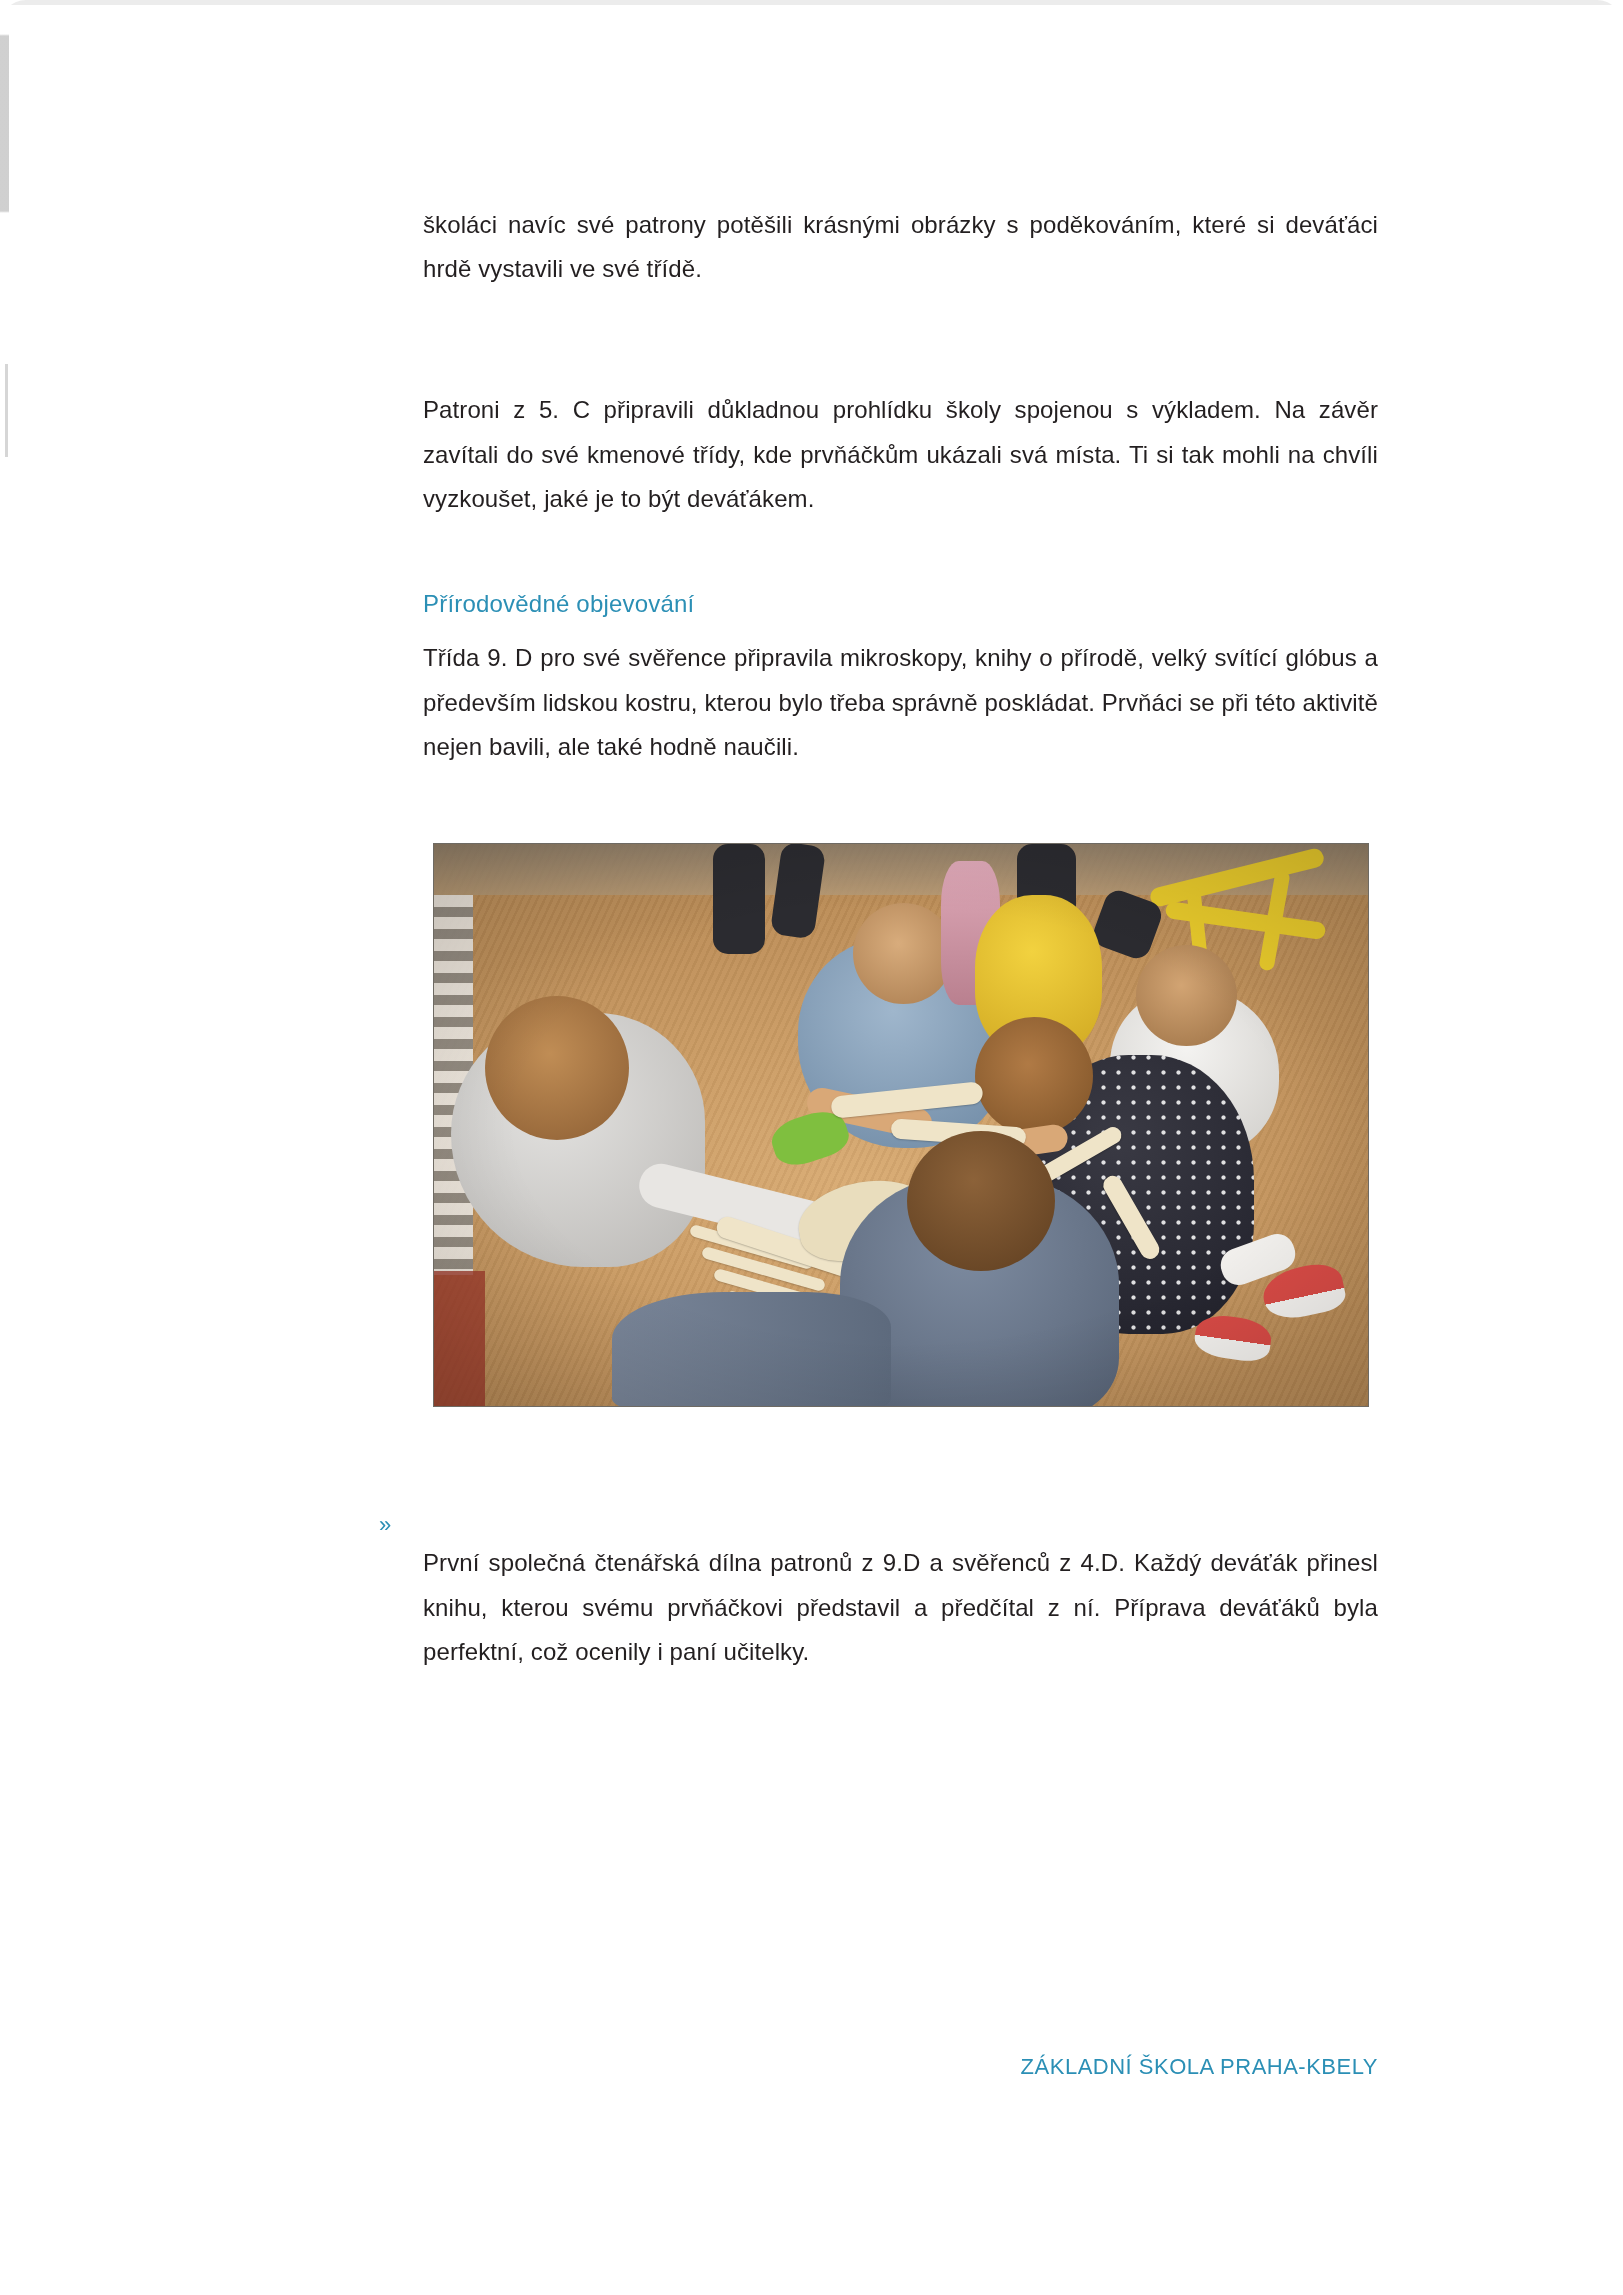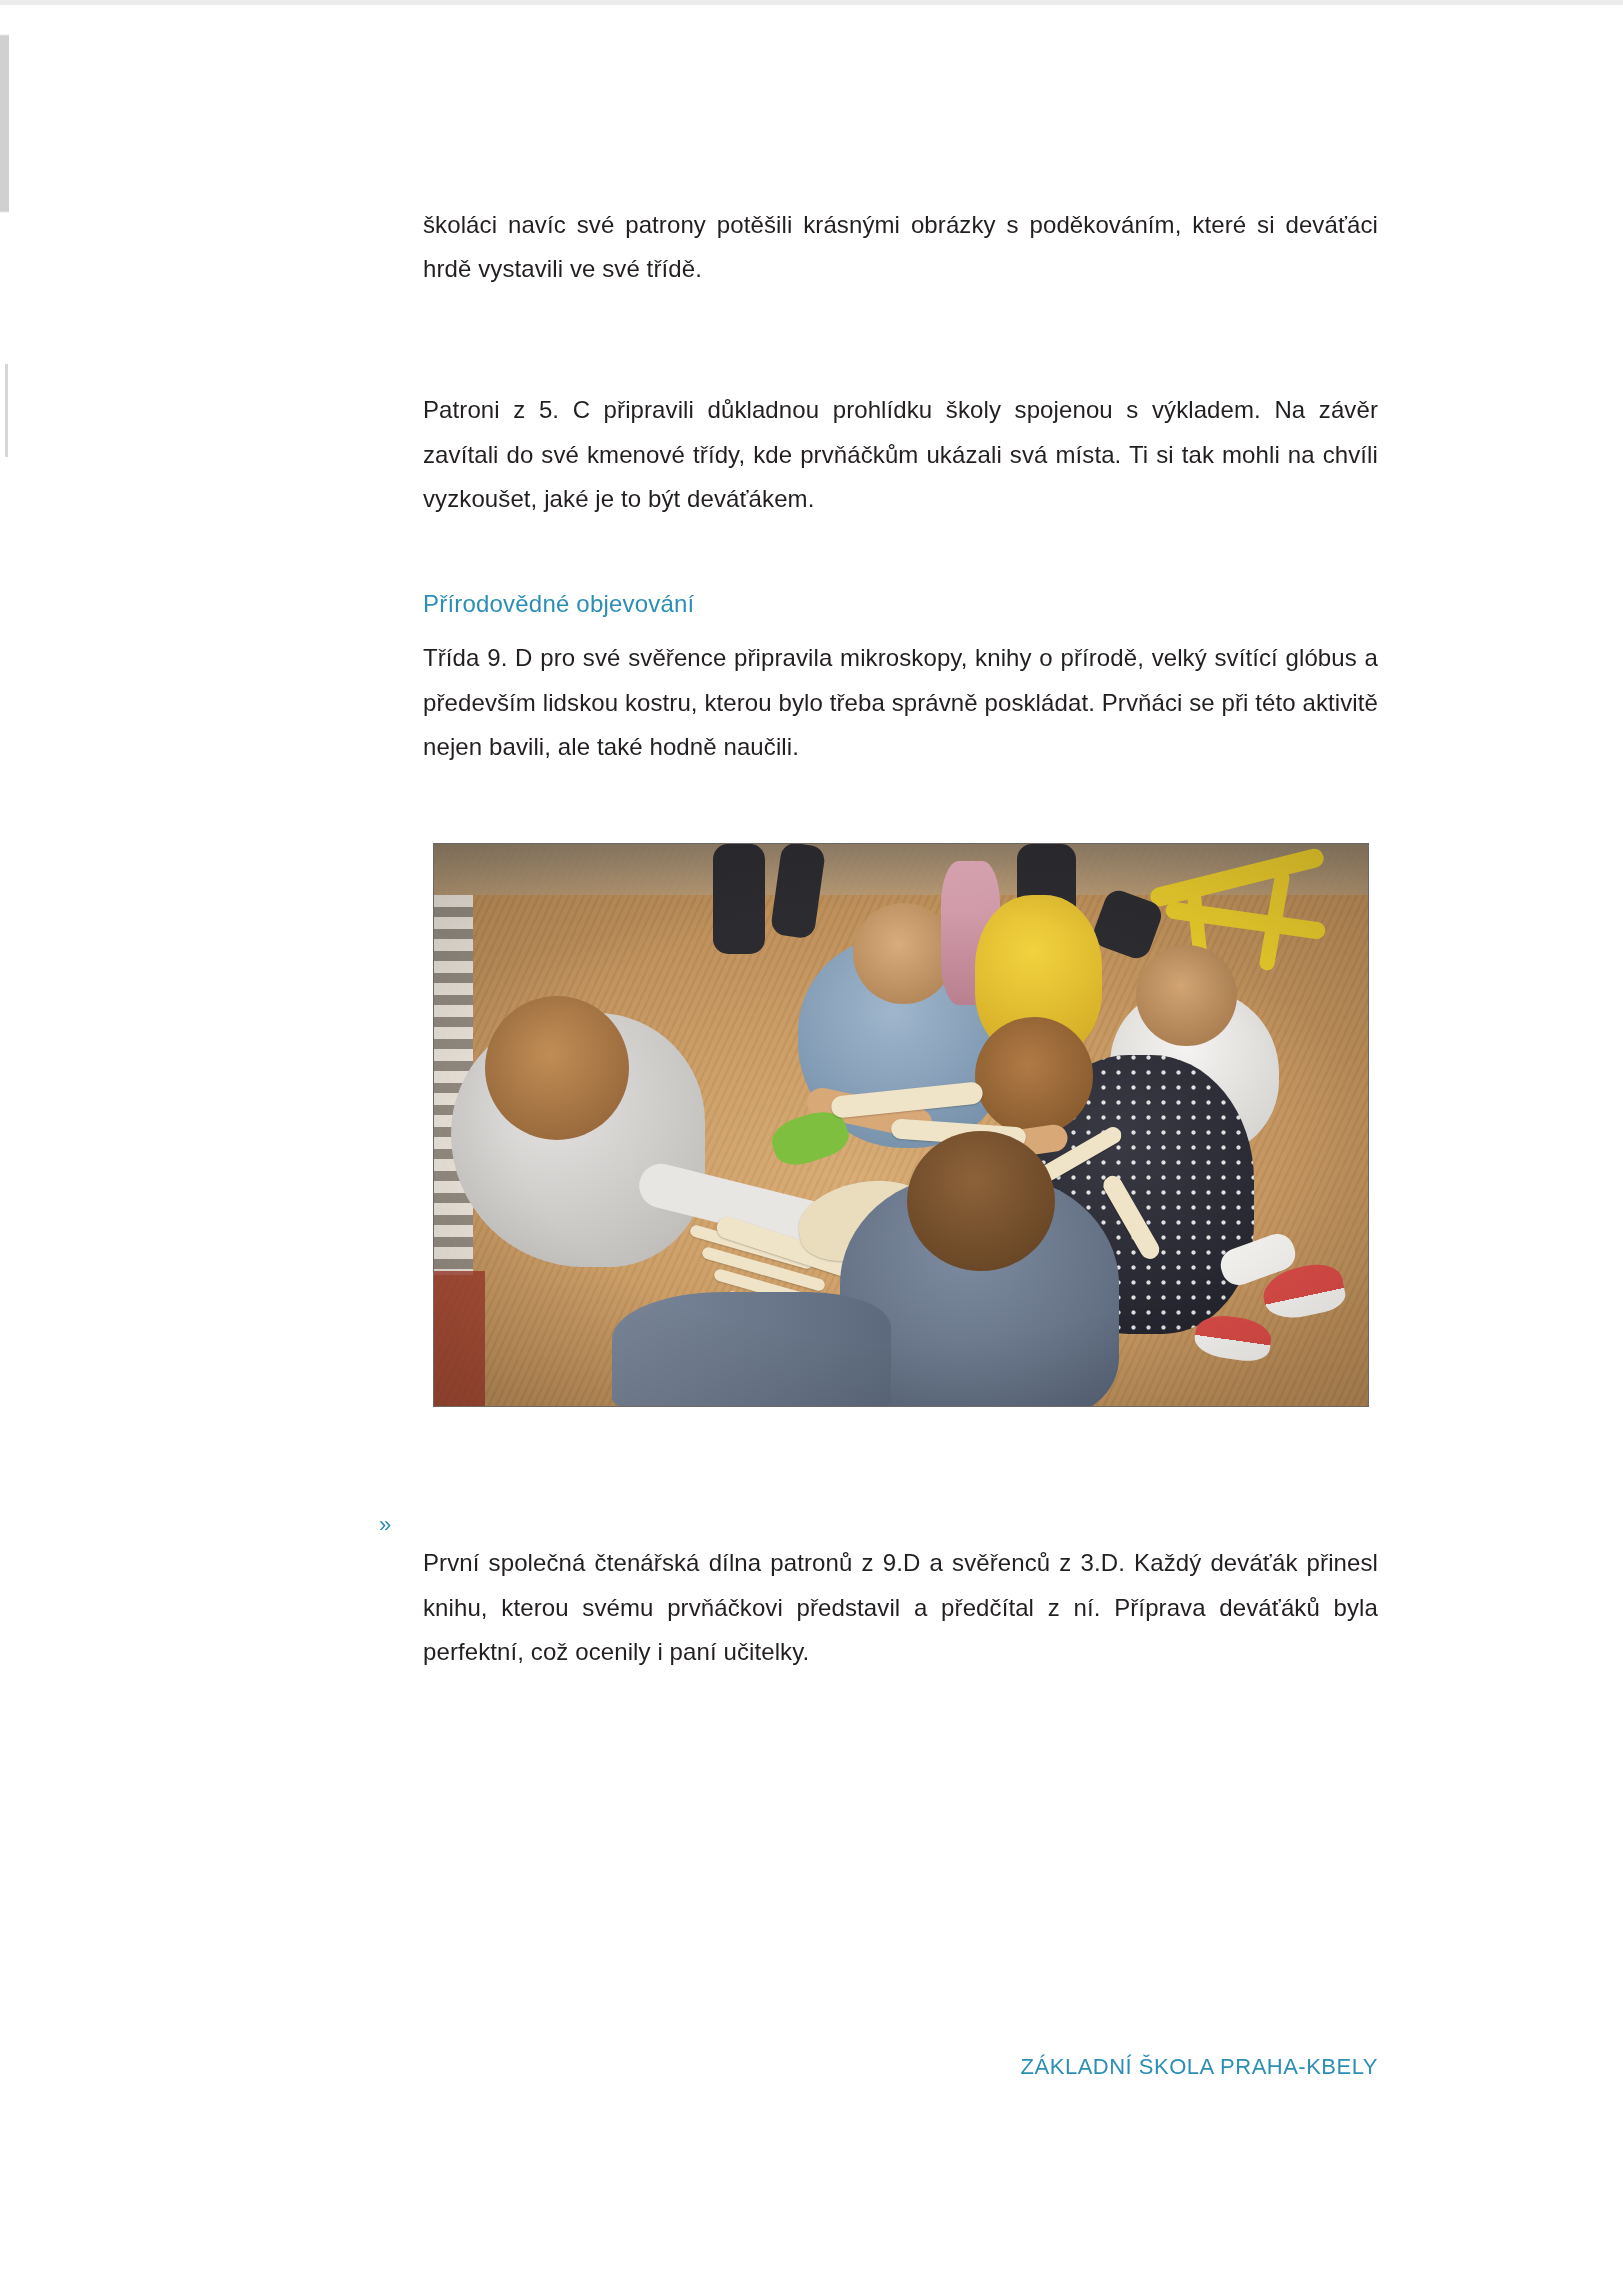--- a/index.html
+++ b/index.html
@@ -11,20 +11,21 @@
     font-family: "Liberation Sans", sans-serif;
     color: #231f20;
   }
   .page {
     position: relative;
     width: 1623px;
     height: 2295px;
     margin: 0 auto;
     background: #ffffff;
     overflow: hidden;
+    border-radius: 26px;
   }
   
   .scan-edge {
     position: absolute;
     left: 0;
     top: 0;
     width: 8.5px;
     height: 2295px;
     background: linear-gradient(to bottom,
       rgba(255,255,255,0) 0px,
@@ -439,21 +440,21 @@
         <span class="sneaker2"></span>
 
         <div class="photo-shade"></div>
       </div>
     </div>
 
     <div class="bullet-block">
       <div class="bullet-row">
         <span class="bullet-mark">»</span>
       </div>
-      <p class="body-text bullet-body">První společná čtenářská dílna patronů z 9.D a svěřenců z 3.D. Každý deváťák přinesl knihu, kterou svému prvňáčkovi představil a předčítal z ní. Příprava deváťáků byla perfektní, což ocenily i paní učitelky.</p>
+      <p class="body-text bullet-body">První společná čtenářská dílna patronů z 9.D a svěřenců z 4.D. Každý deváťák přinesl knihu, kterou svému prvňáčkovi představil a předčítal z ní. Příprava deváťáků byla perfektní, což ocenily i paní učitelky.</p>
     </div>
 
   </div>
 
   <div class="footer">
     <div class="line2">ZÁKLADNÍ ŠKOLA PRAHA-KBELY</div>
   </div>
 
 </div>
 

